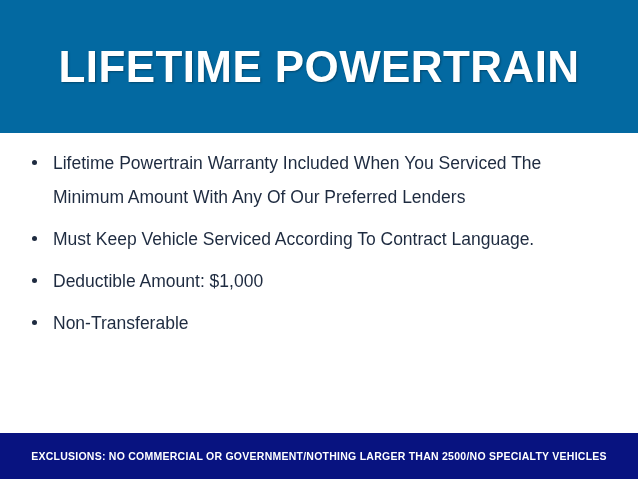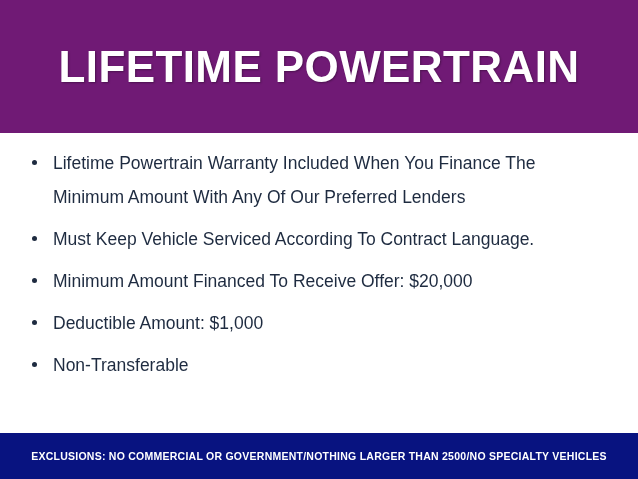--- a/index.html
+++ b/index.html
@@ -21,21 +21,21 @@
     height: 479px;
     background: #ffffff;
     display: flex;
     flex-direction: column;
   }
 
   
   .header-band {
     width: 100%;
     height: 133px;
-    background: #701a75;
+    background: #0369a1;
     box-sizing: border-box;
     display: flex;
     align-items: center;
     justify-content: center;
     padding: 12px 16px;
     flex: 0 0 auto;
   }
   .title-line {
     color: #ffffff;
     font-family: "Liberation Sans", sans-serif;
@@ -117,29 +117,25 @@
 <div class="slide">
 
   <div class="header-band">
     <div class="title-line">LIFETIME POWERTRAIN</div>
   </div>
 
   <div class="body-area">
     <ul class="bullets">
       <li>
         <span class="dot"></span>
-        <span class="btext">Lifetime Powertrain Warranty Included When You Finance The Minimum Amount With Any Of Our Preferred Lenders</span>
+        <span class="btext">Lifetime Powertrain Warranty Included When You Serviced The Minimum Amount With Any Of Our Preferred Lenders</span>
       </li>
       <li>
         <span class="dot"></span>
         <span class="btext">Must Keep Vehicle Serviced According To Contract Language.</span>
-      </li>
-      <li>
-        <span class="dot"></span>
-        <span class="btext">Minimum Amount Financed To Receive Offer: $20,000</span>
       </li>
       <li>
         <span class="dot"></span>
         <span class="btext">Deductible Amount: $1,000</span>
       </li>
       <li>
         <span class="dot"></span>
         <span class="btext">Non-Transferable</span>
       </li>
     </ul>

